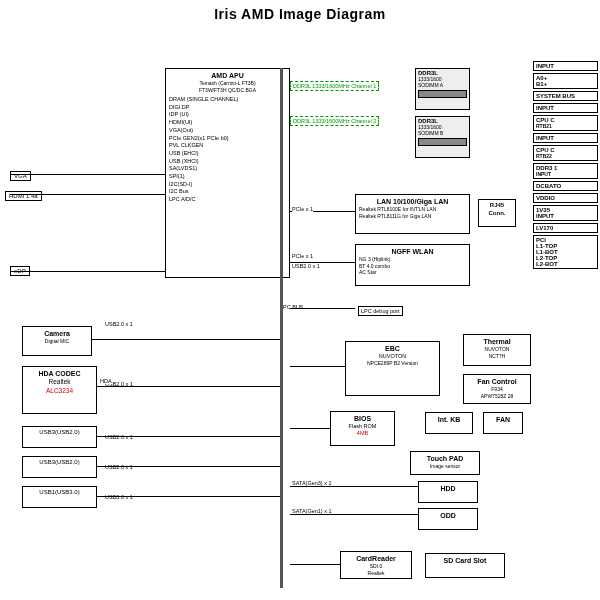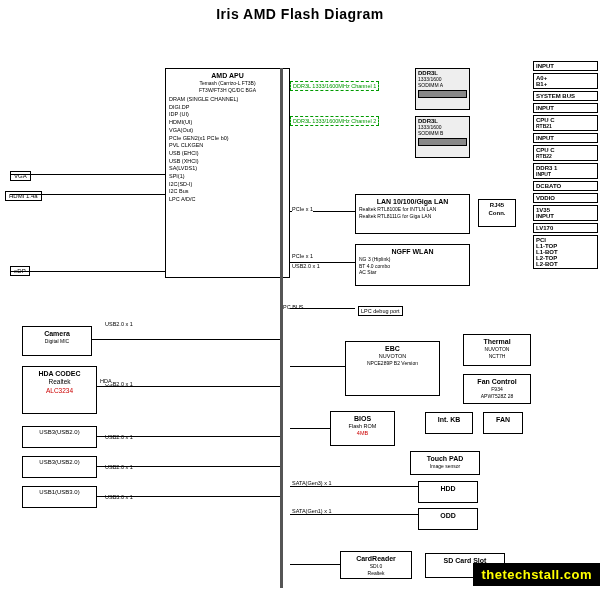--- a/index.html
+++ b/index.html
@@ -89,21 +89,21 @@
       position: absolute;
       border: 1px solid #000;
       background: #eee;
       font-size: 5.5px;
       padding: 1px 2px;
     }
   </style>
 </head>
 <body>
 
-<div class="page-title">Iris AMD Flash Diagram</div>
+<div class="page-title">Iris AMD Image Diagram</div>
 
 <div class="diagram-area">
 
   <div class="block" style="left:165px;top:42px;width:125px;height:210px;">
     <span class="block-title">AMD APU</span>
     <span class="block-subtitle" style="font-size:5px;">Temash (Carrizo-L FT3B)</span>
     <span class="block-subtitle" style="font-size:5px;">FT3W/FT3H QC/DC BGA</span>
     <div style="margin-top:3px;font-size:5.5px;line-height:1.4;">
       DRAM (SINGLE CHANNEL)<br>
       DIGI.DP<br>
@@ -320,15 +320,14 @@
       <span class="right-item-title">1V35<br>INPUT</span>
     </div>
     <div class="right-item">
       <span class="right-item-title">LV170</span>
     </div>
     <div class="right-item">
       <span class="right-item-title">PCI<br>L1-TOP<br>L1-BOT<br>L2-TOP<br>L2-BOT</span>
     </div>
   </div>
 
-  <div class="watermark">thetechstall.com</div>
 
 </div>
 
 </body></html>

